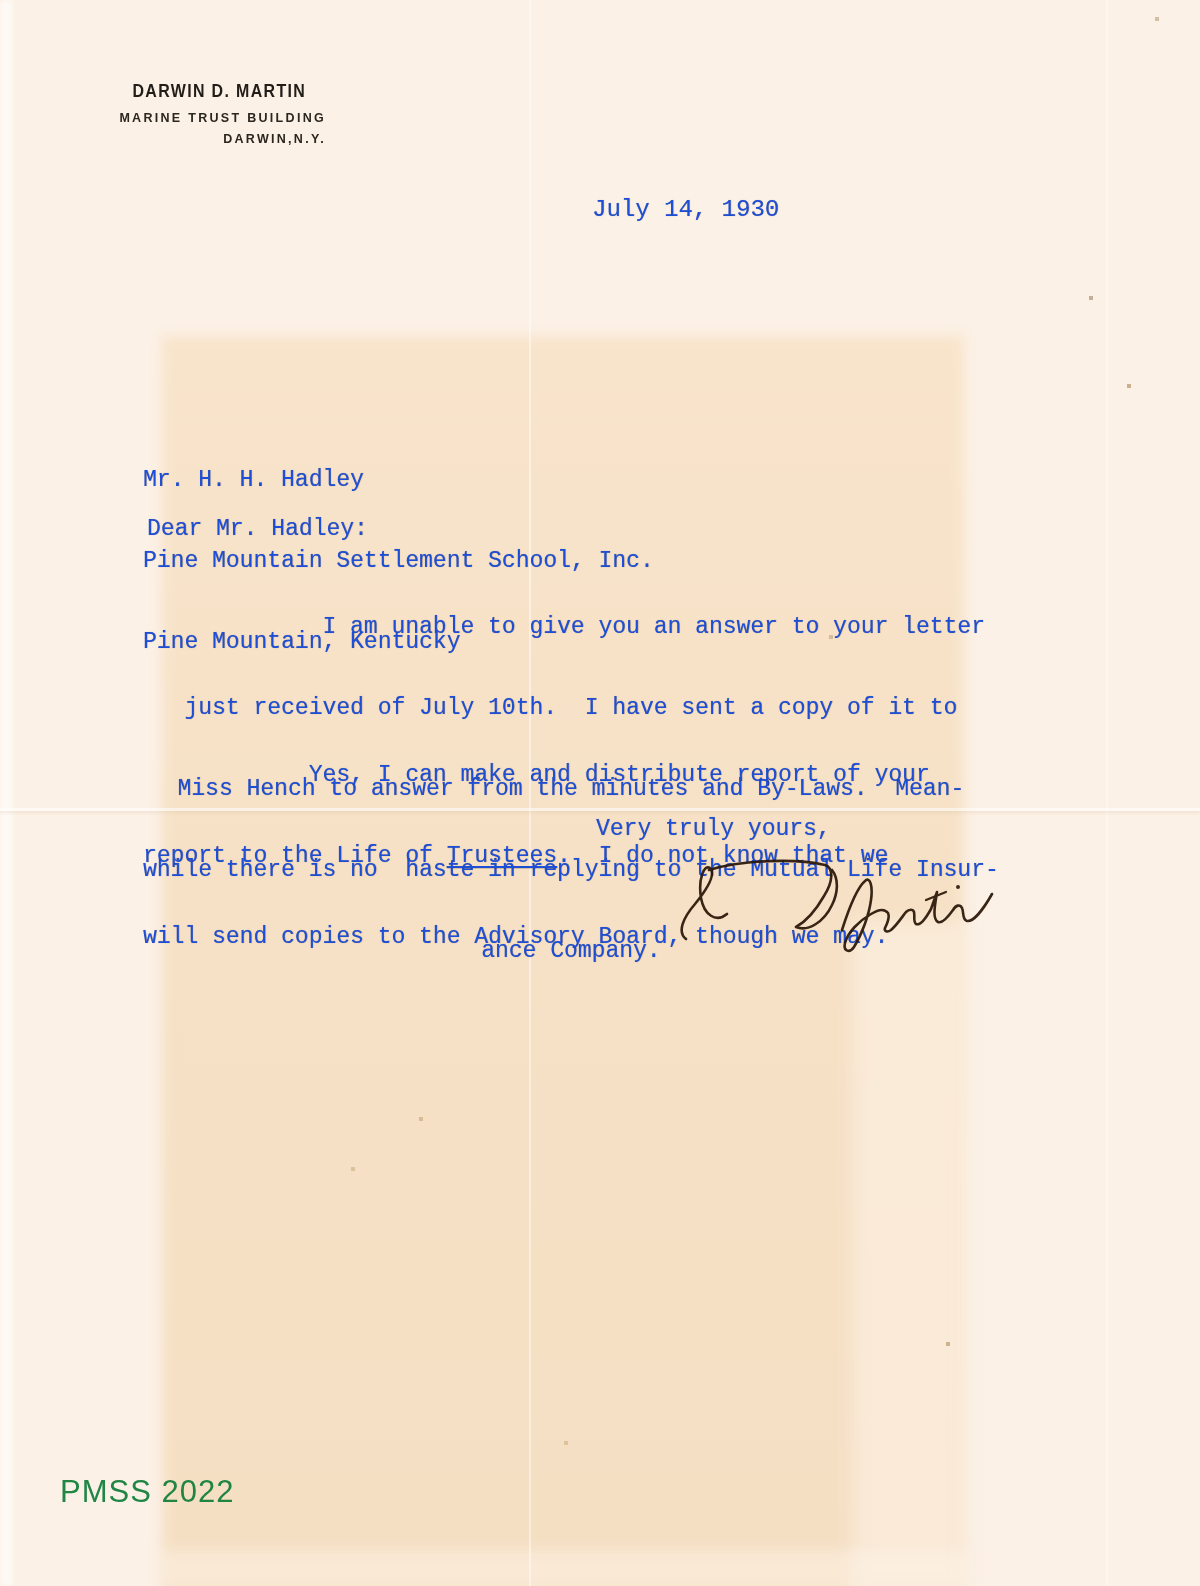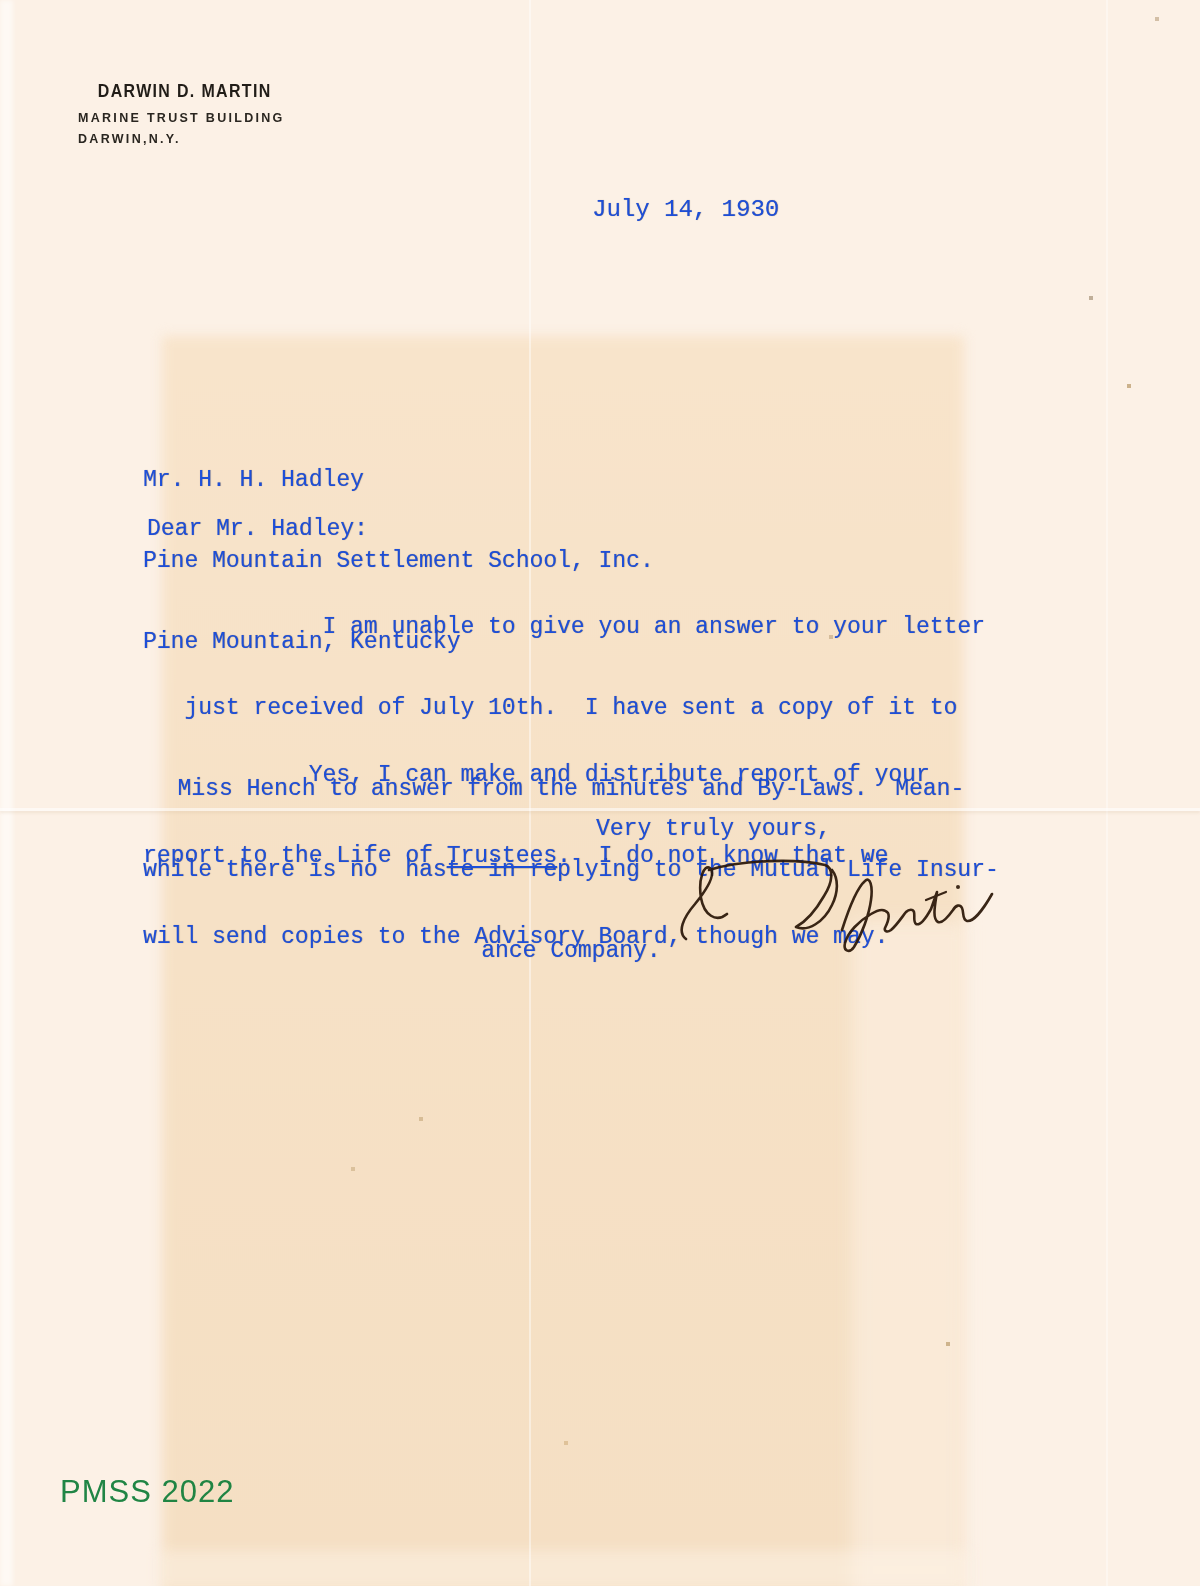--- a/index.html
+++ b/index.html
@@ -71,21 +71,21 @@
       352px 1168px 0 1px rgba(170,135,80,0.35),
       565px 1442px 0 1px rgba(190,150,90,0.4),
       830px 636px 0 1px rgba(150,118,70,0.35),
       1156px 18px 0 1px rgba(150,118,70,0.4);
   }
 
   
   .letterhead {
     position: absolute;
     left: 78px; top: 80px; width: 248px;
-    text-align: left;
+    text-align: right;
     color: #211d18;
   }
   .lh-name {
     font-size: 19px;
     font-weight: 700;
     letter-spacing: 1.6px;
     transform: scaleX(0.84);
     transform-origin: center;
     white-space: nowrap;
     margin-bottom: 9px;

